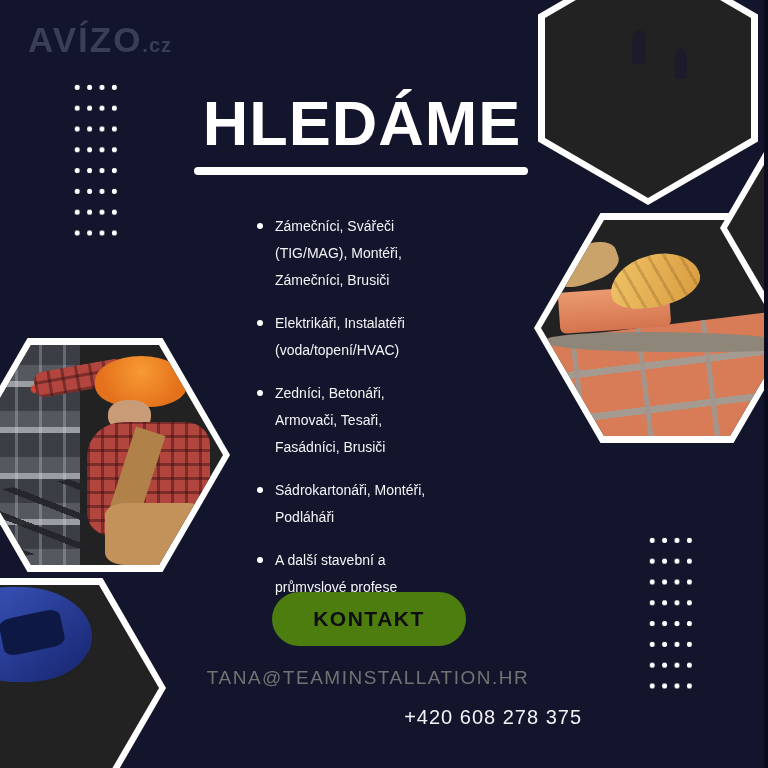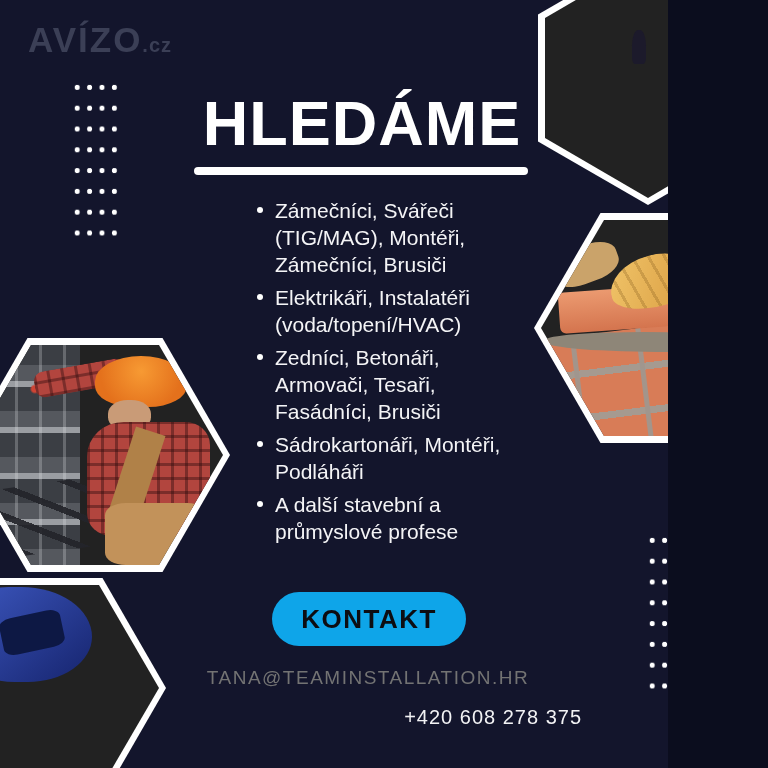--- a/index.html
+++ b/index.html
@@ -1,17 +1,17 @@
 <!DOCTYPE html>
 <html><head>
 <meta charset="utf-8">
 <style>
   html,body{margin:0;padding:0;background:#0b0d1e;}
   #poster{
-    position:relative;width:668px;height:768px;overflow:hidden;
+    position:relative;width:764px;height:768px;overflow:hidden;
     background:#13152c;
     font-family:"Liberation Sans", sans-serif;
   }
   
   .hex{position:absolute;background:#ffffff;}
   .hex-flat{clip-path:polygon(25% 0,75% 0,100% 50%,75% 100%,25% 100%,0 50%);}
   .hex-pointy{clip-path:polygon(50% 0,100% 25%,100% 75%,50% 100%,0 75%,0 25%);}
   .ph{position:absolute;top:7px;left:7px;right:7px;bottom:7px;overflow:hidden;}
   .ph.hex-flat,.ph.hex-pointy{background:#222;}
   
@@ -95,28 +95,28 @@
 
   
   #logo{position:absolute;left:28px;top:20px;color:#3b3f56;font-weight:700;
     font-size:35px;letter-spacing:2px;white-space:nowrap;}
   #logo .tld{font-size:20px;letter-spacing:1px;}
   #title{position:absolute;left:178px;top:92px;width:368px;text-align:center;
     color:#ffffff;font-size:63px;font-weight:700;letter-spacing:1px;line-height:1;}
   #title-underline{position:absolute;left:194px;top:167px;width:334px;height:8px;
     background:#ffffff;border-radius:4px;}
   #professions{position:absolute;left:255px;top:197px;width:290px;margin:0;padding:0;list-style:none;}
-  #professions li{position:relative;padding-left:20px;margin:0 0 6px 0;
-    color:#f4f4f6;font-size:21px;line-height:27px;}
+  #professions li{position:relative;padding-left:20px;margin:16px 0 6px 0;
+    color:#f4f4f6;font-size:14px;line-height:27px;}
   #professions li::before{content:"";position:absolute;left:2px;top:10px;width:6px;height:6px;
     border-radius:50%;background:#ffffff;}
   #professions li span{display:block;}
   #contact-button{position:absolute;left:272px;top:592px;width:194px;height:54px;
-    border:none;border-radius:27px;background:#0ea5e9;color:#0d0d12;
-    font-family:"Liberation Sans", sans-serif;font-size:26px;font-weight:700;letter-spacing:1.5px;
+    border:none;border-radius:27px;background:#4d7c0f;color:#0d0d12;
+    font-family:"Liberation Sans", sans-serif;font-size:21px;font-weight:700;letter-spacing:1.5px;
     display:flex;align-items:center;justify-content:center;cursor:pointer;}
   #email{position:absolute;left:154px;top:667px;width:428px;text-align:center;
     color:#737373;font-size:19px;letter-spacing:1.5px;}
   #phone{position:absolute;left:154px;top:706px;width:428px;text-align:right;
     color:#f2f2f4;font-size:20px;letter-spacing:1px;}
 </style>
 </head>
 <body>
 
 <div id="poster">

